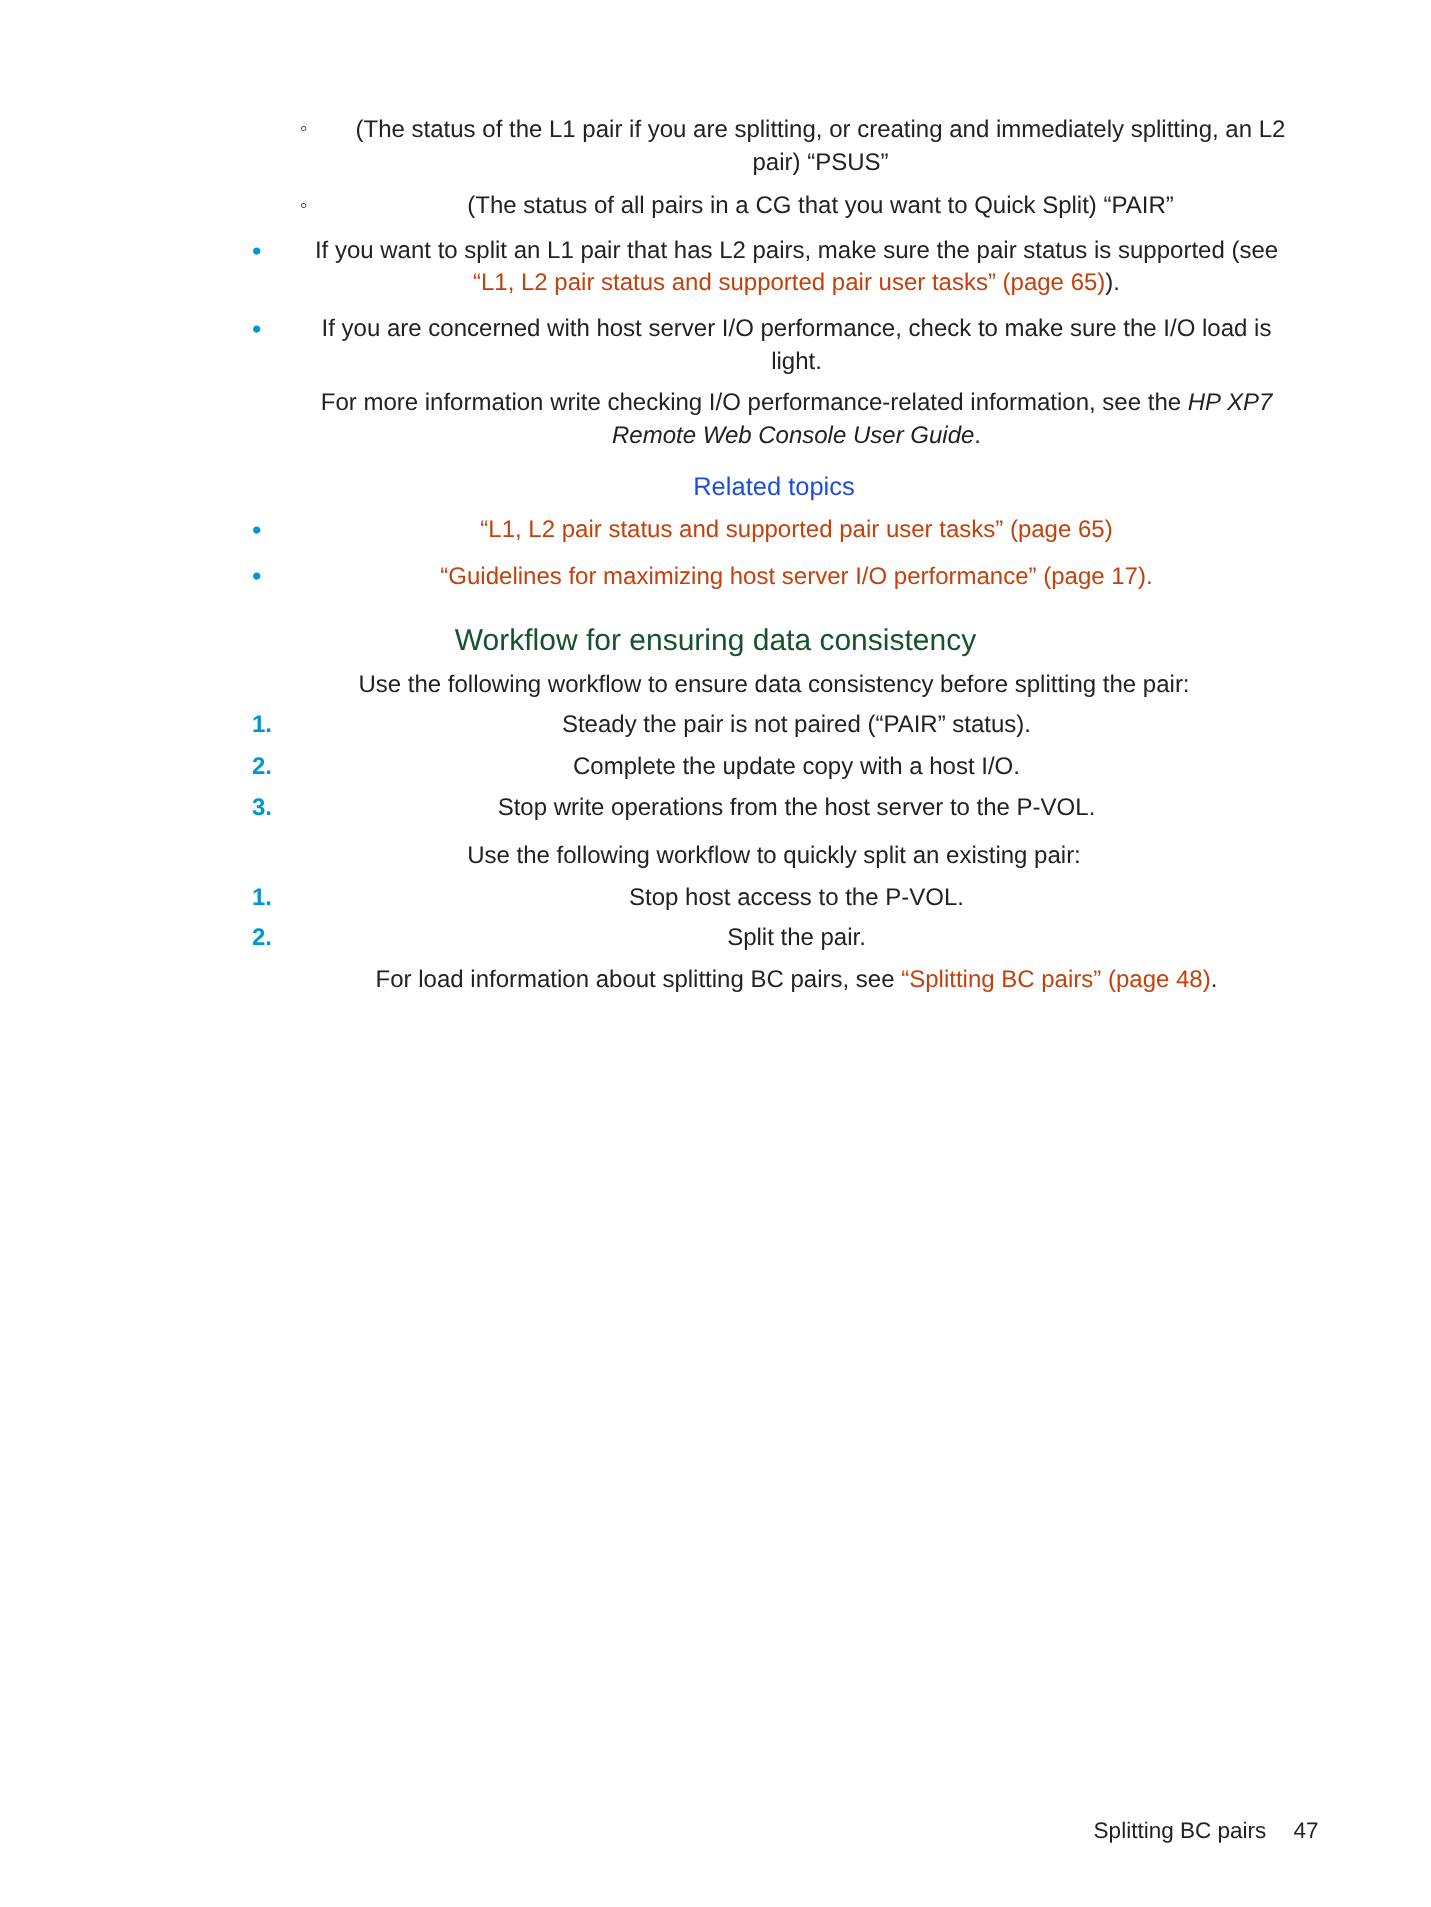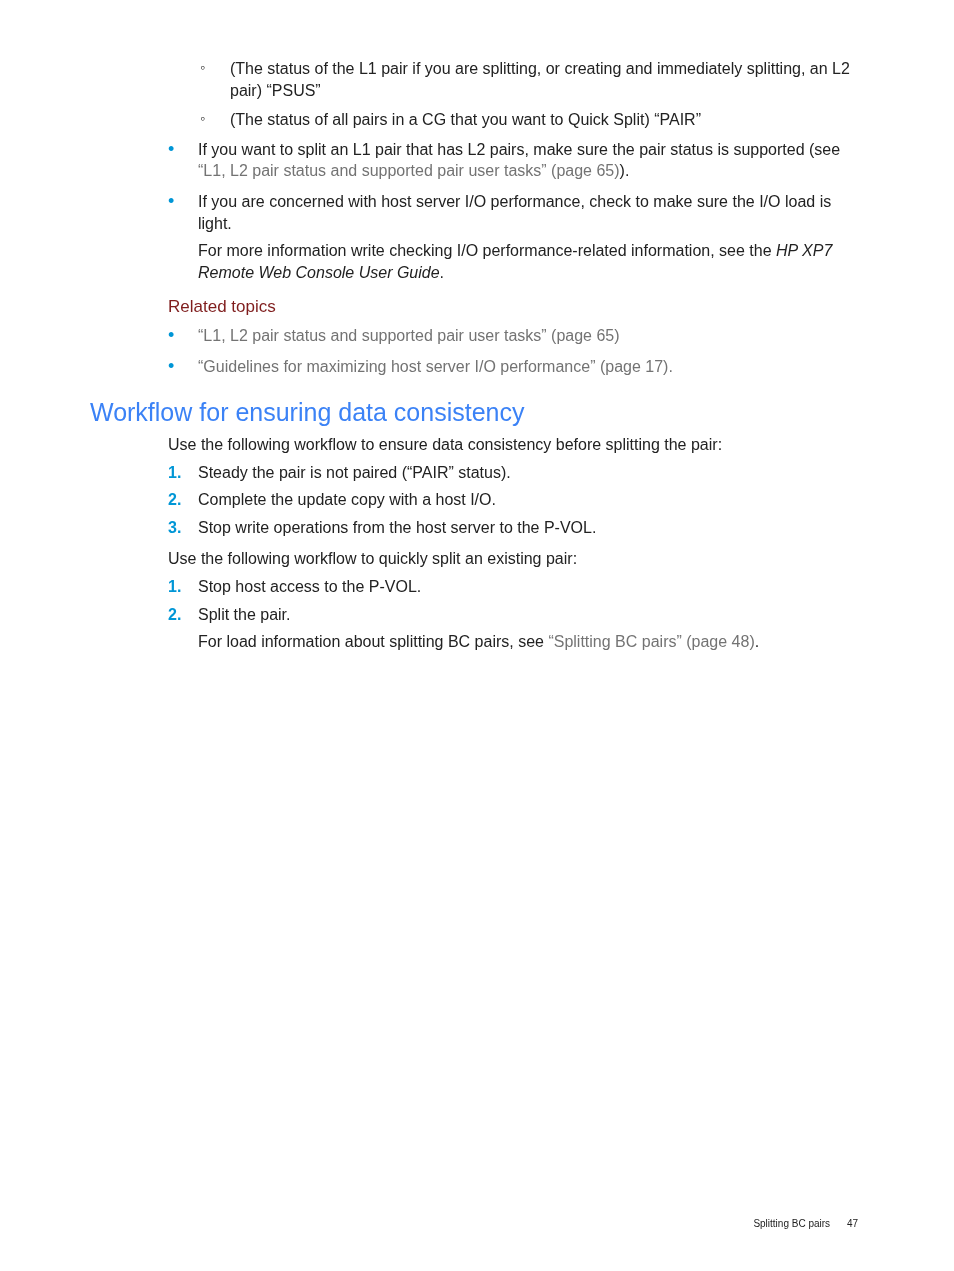--- a/index.html
+++ b/index.html
@@ -8,21 +8,22 @@
     color: #222;
     margin: 0;
     padding: 0;
     background: #fff;
     width: 954px;
     height: 1271px;
     position: relative;
     box-sizing: border-box;
   }
   .page {
-    padding: 58px 90px 0 90px;
+    padding: 76px 90px 0 90px;
+    text-align: center;
   }
   .sub-list {
     list-style: none;
     padding-left: 110px;
     margin: 0 0 6px 0;
   }
   .sub-list li {
     position: relative;
     padding-left: 30px;
     margin-bottom: 8px;
@@ -50,39 +51,39 @@
   .bullet-list > li::before {
     content: "•";
     position: absolute;
     left: 0;
     top: 0;
     color: #0096d6;
     font-size: 18px;
     line-height: 1.2;
   }
   a.link {
-    color: #737373;
+    color: #c2410c;
     text-decoration: none;
   }
   .sub-para {
     margin: 6px 0 0 0;
   }
   .italic {
     font-style: italic;
   }
   h4.related {
-    color: #7f1d1d;
+    color: #1d4ed8;
     font-weight: normal;
     font-size: 17px;
     margin: 14px 0 8px 78px;
   }
   h2.section {
-    color: #3b82f6;
+    color: #14532d;
     font-weight: normal;
-    font-size: 25px;
+    font-size: 20px;
     margin: 18px 0 6px 0;
     line-height: 1.3;
   }
   p.intro {
     margin: 0 0 6px 78px;
     line-height: 1.35;
   }
   ol.num-list {
     list-style: none;
     padding-left: 78px;
@@ -100,22 +101,22 @@
     content: counter(numlist) ".";
     position: absolute;
     left: 0;
     top: 0;
     color: #0096d6;
     font-weight: bold;
   }
   .footer {
     position: absolute;
     bottom: 42px;
-    right: 96px;
-    font-size: 10px;
+    right: 75px;
+    font-size: 15px;
     color: #222;
     margin-left: 33px;
   }
   .footer .pnum {
     margin-left: 14px;
   }
 </style>
 </head>
 <body>
 

